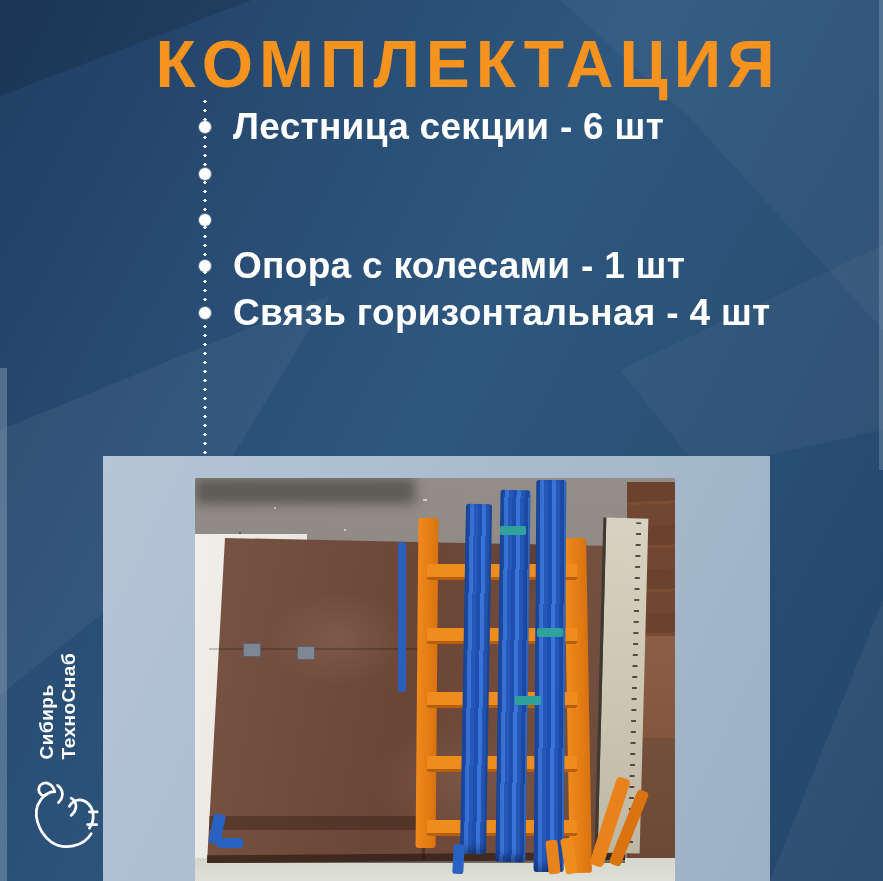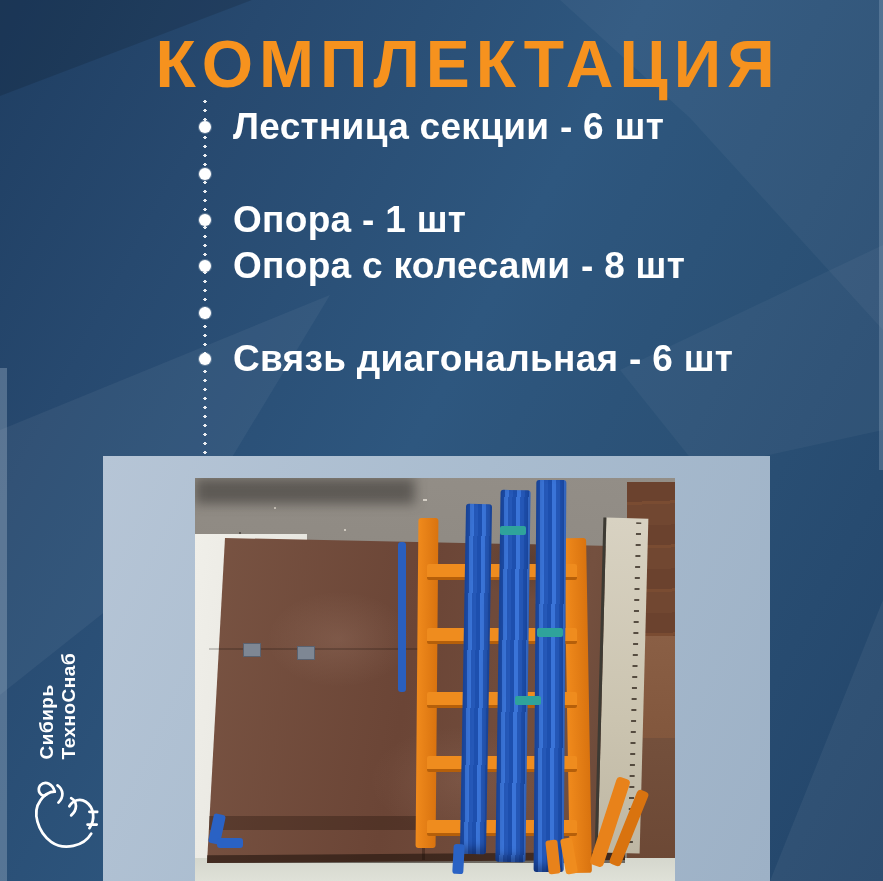--- a/index.html
+++ b/index.html
@@ -129,32 +129,28 @@
   <ul class="kit">
     <li>
         <span class="dot"></span>
         <span>Лестница секции - 6 шт</span>
       </li>
     <li>
         <span class="dot"></span>
       </li>
     <li>
         <span class="dot"></span>
-        <span>Опора - 1 шт</span>
-      </li>
-    <li>
-        <span class="dot"></span>
-        <span>Опора с колесами - 8 шт</span>
-      </li>
-    <li>
-        <span class="dot"></span>
-      </li>
-    <li>
-        <span class="dot"></span>
-        <span>Связь диагональная - 6 шт</span>
+      </li>
+    <li>
+        <span class="dot"></span>
+        <span>Опора с колесами - 1 шт</span>
+      </li>
+    <li>
+        <span class="dot"></span>
+        <span>Связь горизонтальная - 4 шт</span>
       </li>
   </ul>
 
   <div class="logo">
     <svg width="82" height="82" viewBox="0 0 90 90">
       <g fill="none" stroke="#ffffff" stroke-width="3" stroke-linecap="round" stroke-linejoin="round">
         <path d="M24,82 C10,74 5,52 15,38 C26,23 48,17 60,26 C66,30 70,36 70,42"></path>
         <path d="M70,42 C78,40 83,32 77,26 C71,22 63,27 67,33"></path>
         <path d="M58,46 C64,52 72,52 77,45"></path>
         <path d="M30,80 C40,87 53,85 59,76 C63,70 61,62 54,58"></path>

